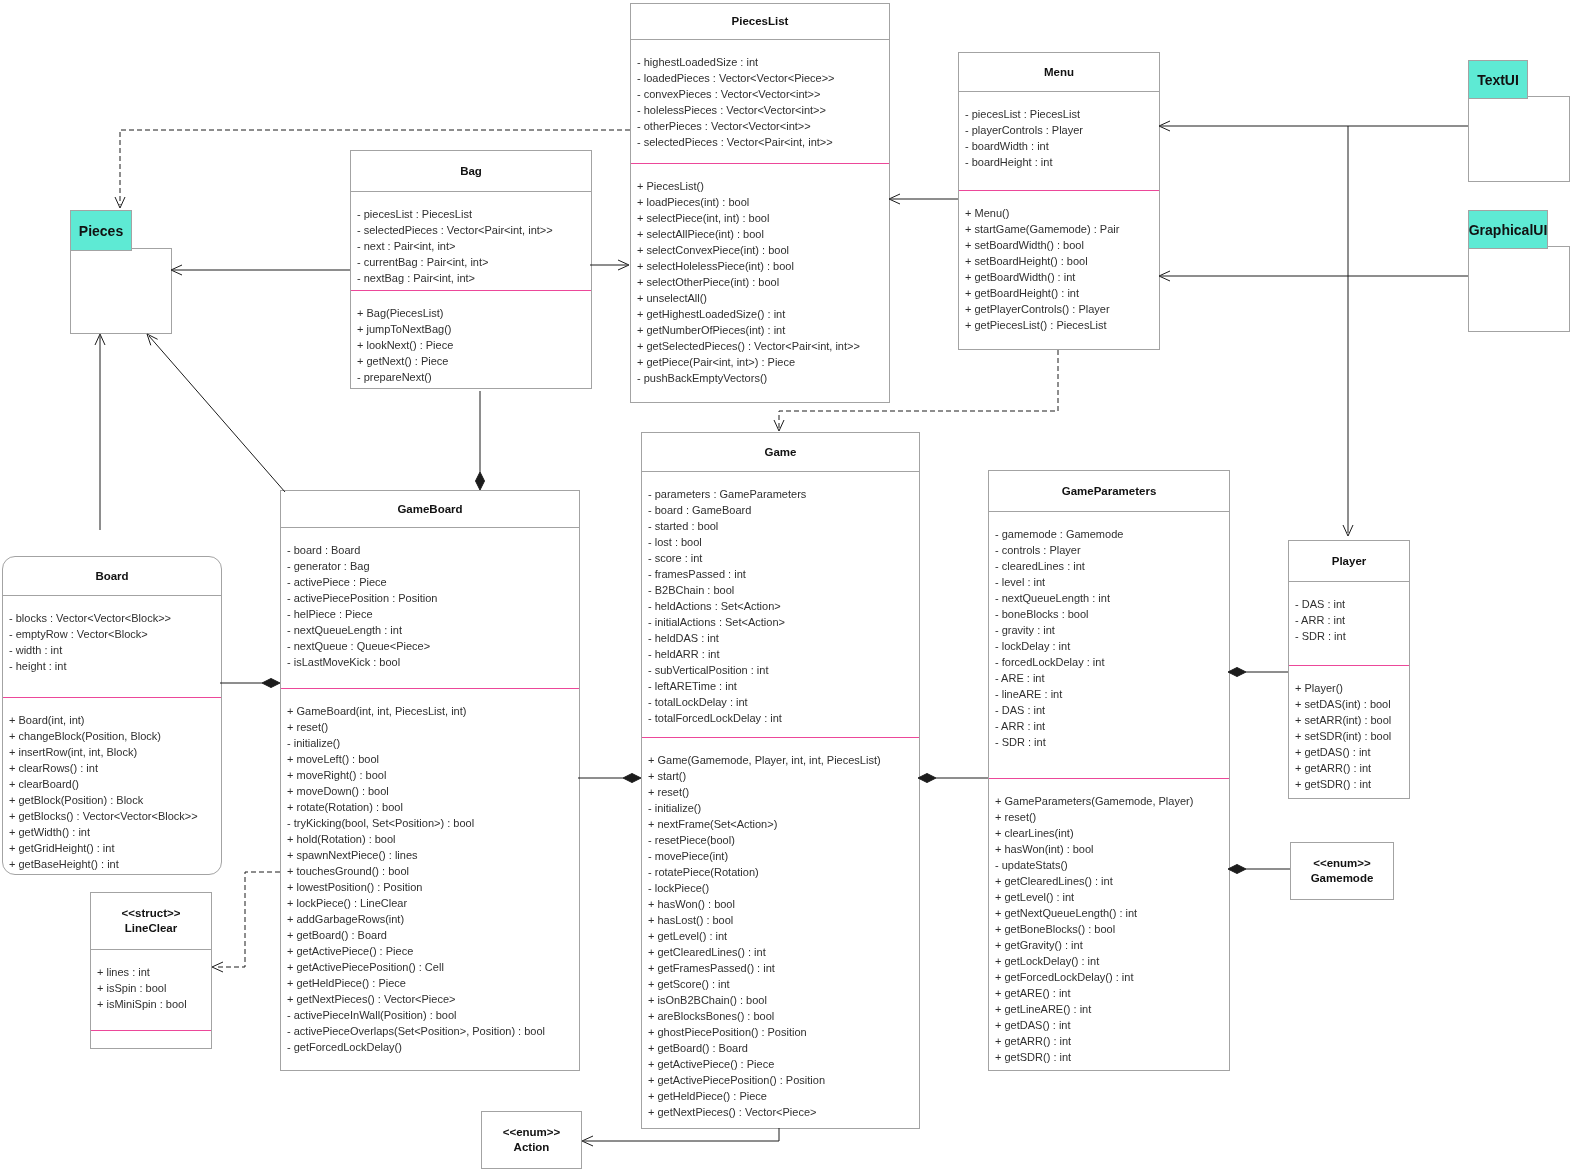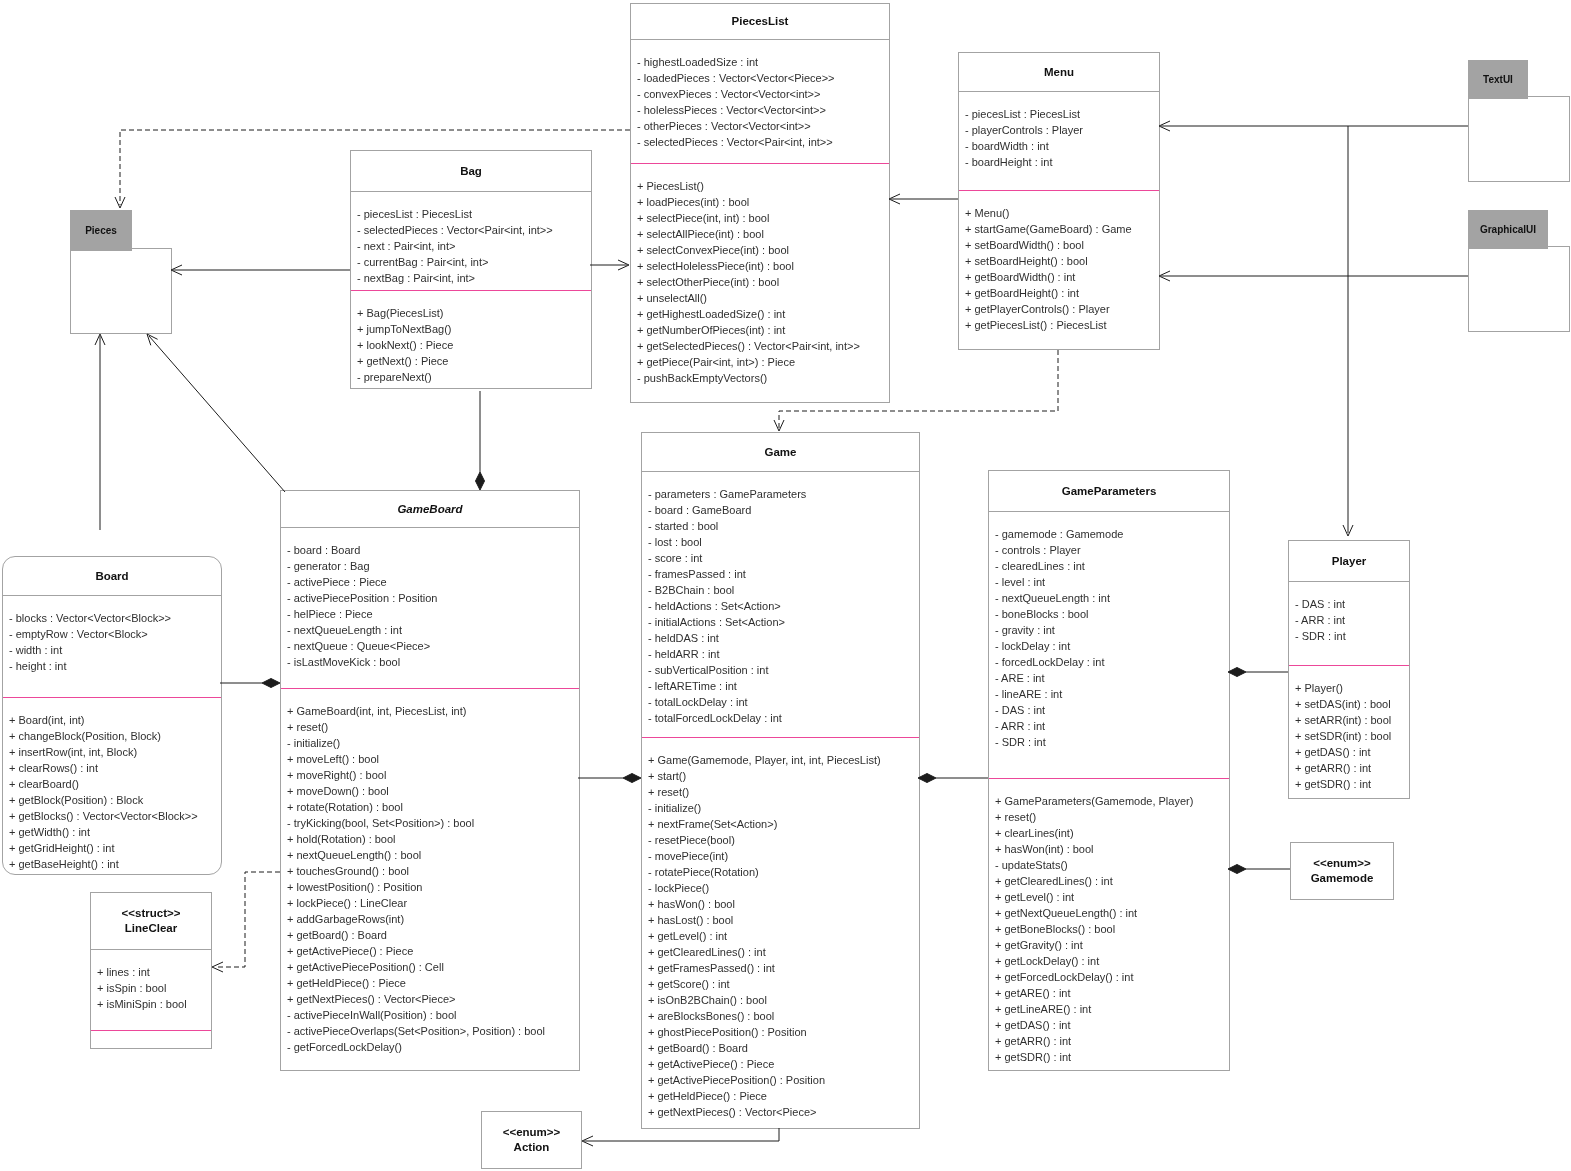--- a/index.html
+++ b/index.html
@@ -17,23 +17,23 @@
     border-bottom:1px solid #a3a3a3;text-align:center;
   }
   .uml-title-only{border-bottom:none;}
   .uml-section{
     box-sizing:border-box;padding:14px 4px 0 6px;font-size:11px;line-height:16px;
     border-bottom:1px solid #ec4899;white-space:nowrap;overflow:hidden;
   }
   .uml-section:last-child{border-bottom:none;}
   .uml-member{height:16px;}
   .pkg-tab{
-    position:absolute;background:#a3a3a3;border:1px solid #a3a3a3;z-index:3;
+    position:absolute;background:#5eead4;border:1px solid #a3a3a3;z-index:3;
     display:flex;align-items:center;justify-content:center;
-    font-weight:bold;font-size:10px;color:#111;
+    font-weight:bold;font-size:14px;color:#111;
   }
   .pkg-body{position:absolute;background:#ffffff;border:1px solid #a3a3a3;z-index:1;}
   #connectors{position:absolute;left:0;top:0;z-index:5;pointer-events:none;}
 </style>
 </head>
 <body>
 
 <div id="stage">
 
   <svg id="connectors" width="1571" height="1171" viewBox="0 0 1571 1171" stroke="#1c1c1c" stroke-width="1" fill="none">
@@ -147,21 +147,21 @@
         <div>Menu</div>
       </div>
       <div class="uml-section" style="height: 99px;">
         <div class="uml-member">- piecesList : PiecesList</div>
         <div class="uml-member">- playerControls : Player</div>
         <div class="uml-member">- boardWidth : int</div>
         <div class="uml-member">- boardHeight : int</div>
       </div>
       <div class="uml-section" style="height: 158px;">
         <div class="uml-member">+ Menu()</div>
-        <div class="uml-member">+ startGame(GameBoard) : Game</div>
+        <div class="uml-member">+ startGame(Gamemode) : Pair</div>
         <div class="uml-member">+ setBoardWidth() : bool</div>
         <div class="uml-member">+ setBoardHeight() : bool</div>
         <div class="uml-member">+ getBoardWidth() : int</div>
         <div class="uml-member">+ getBoardHeight() : int</div>
         <div class="uml-member">+ getPlayerControls() : Player</div>
         <div class="uml-member">+ getPiecesList() : PiecesList</div>
       </div>
     </div>
     <div class="uml-class" style="left: 350px; top: 150px; width: 240px;">
       <div class="uml-title" style="height: 40px;">
@@ -199,21 +199,21 @@
         <div class="uml-member">+ clearRows() : int</div>
         <div class="uml-member">+ clearBoard()</div>
         <div class="uml-member">+ getBlock(Position) : Block</div>
         <div class="uml-member">+ getBlocks() : Vector&lt;Vector&lt;Block&gt;&gt;</div>
         <div class="uml-member">+ getWidth() : int</div>
         <div class="uml-member">+ getGridHeight() : int</div>
         <div class="uml-member">+ getBaseHeight() : int</div>
       </div>
     </div>
     <div class="uml-class" style="left: 280px; top: 490px; width: 298px;">
-      <div class="uml-title" style="height: 36px; font-style: italic;">
+      <div class="uml-title" style="height: 36px;">
         <div>GameBoard</div>
       </div>
       <div class="uml-section" style="height: 161px;">
         <div class="uml-member">- board : Board</div>
         <div class="uml-member">- generator : Bag</div>
         <div class="uml-member">- activePiece : Piece</div>
         <div class="uml-member">- activePiecePosition : Position</div>
         <div class="uml-member">- helPiece : Piece</div>
         <div class="uml-member">- nextQueueLength : int</div>
         <div class="uml-member">- nextQueue : Queue&lt;Piece&gt;</div>
@@ -222,21 +222,21 @@
       <div class="uml-section" style="height: 381px;">
         <div class="uml-member">+ GameBoard(int, int, PiecesList, int)</div>
         <div class="uml-member">+ reset()</div>
         <div class="uml-member">- initialize()</div>
         <div class="uml-member">+ moveLeft() : bool</div>
         <div class="uml-member">+ moveRight() : bool</div>
         <div class="uml-member">+ moveDown() : bool</div>
         <div class="uml-member">+ rotate(Rotation) : bool</div>
         <div class="uml-member">- tryKicking(bool, Set&lt;Position&gt;) : bool</div>
         <div class="uml-member">+ hold(Rotation) : bool</div>
-        <div class="uml-member">+ nextQueueLength() : bool</div>
+        <div class="uml-member">+ spawnNextPiece() : lines</div>
         <div class="uml-member">+ touchesGround() : bool</div>
         <div class="uml-member">+ lowestPosition() : Position</div>
         <div class="uml-member">+ lockPiece() : LineClear</div>
         <div class="uml-member">+ addGarbageRows(int)</div>
         <div class="uml-member">+ getBoard() : Board</div>
         <div class="uml-member">+ getActivePiece() : Piece</div>
         <div class="uml-member">+ getActivePiecePosition() : Cell</div>
         <div class="uml-member">+ getHeldPiece() : Piece</div>
         <div class="uml-member">+ getNextPieces() : Vector&lt;Piece&gt;</div>
         <div class="uml-member">- activePieceInWall(Position) : bool</div>

